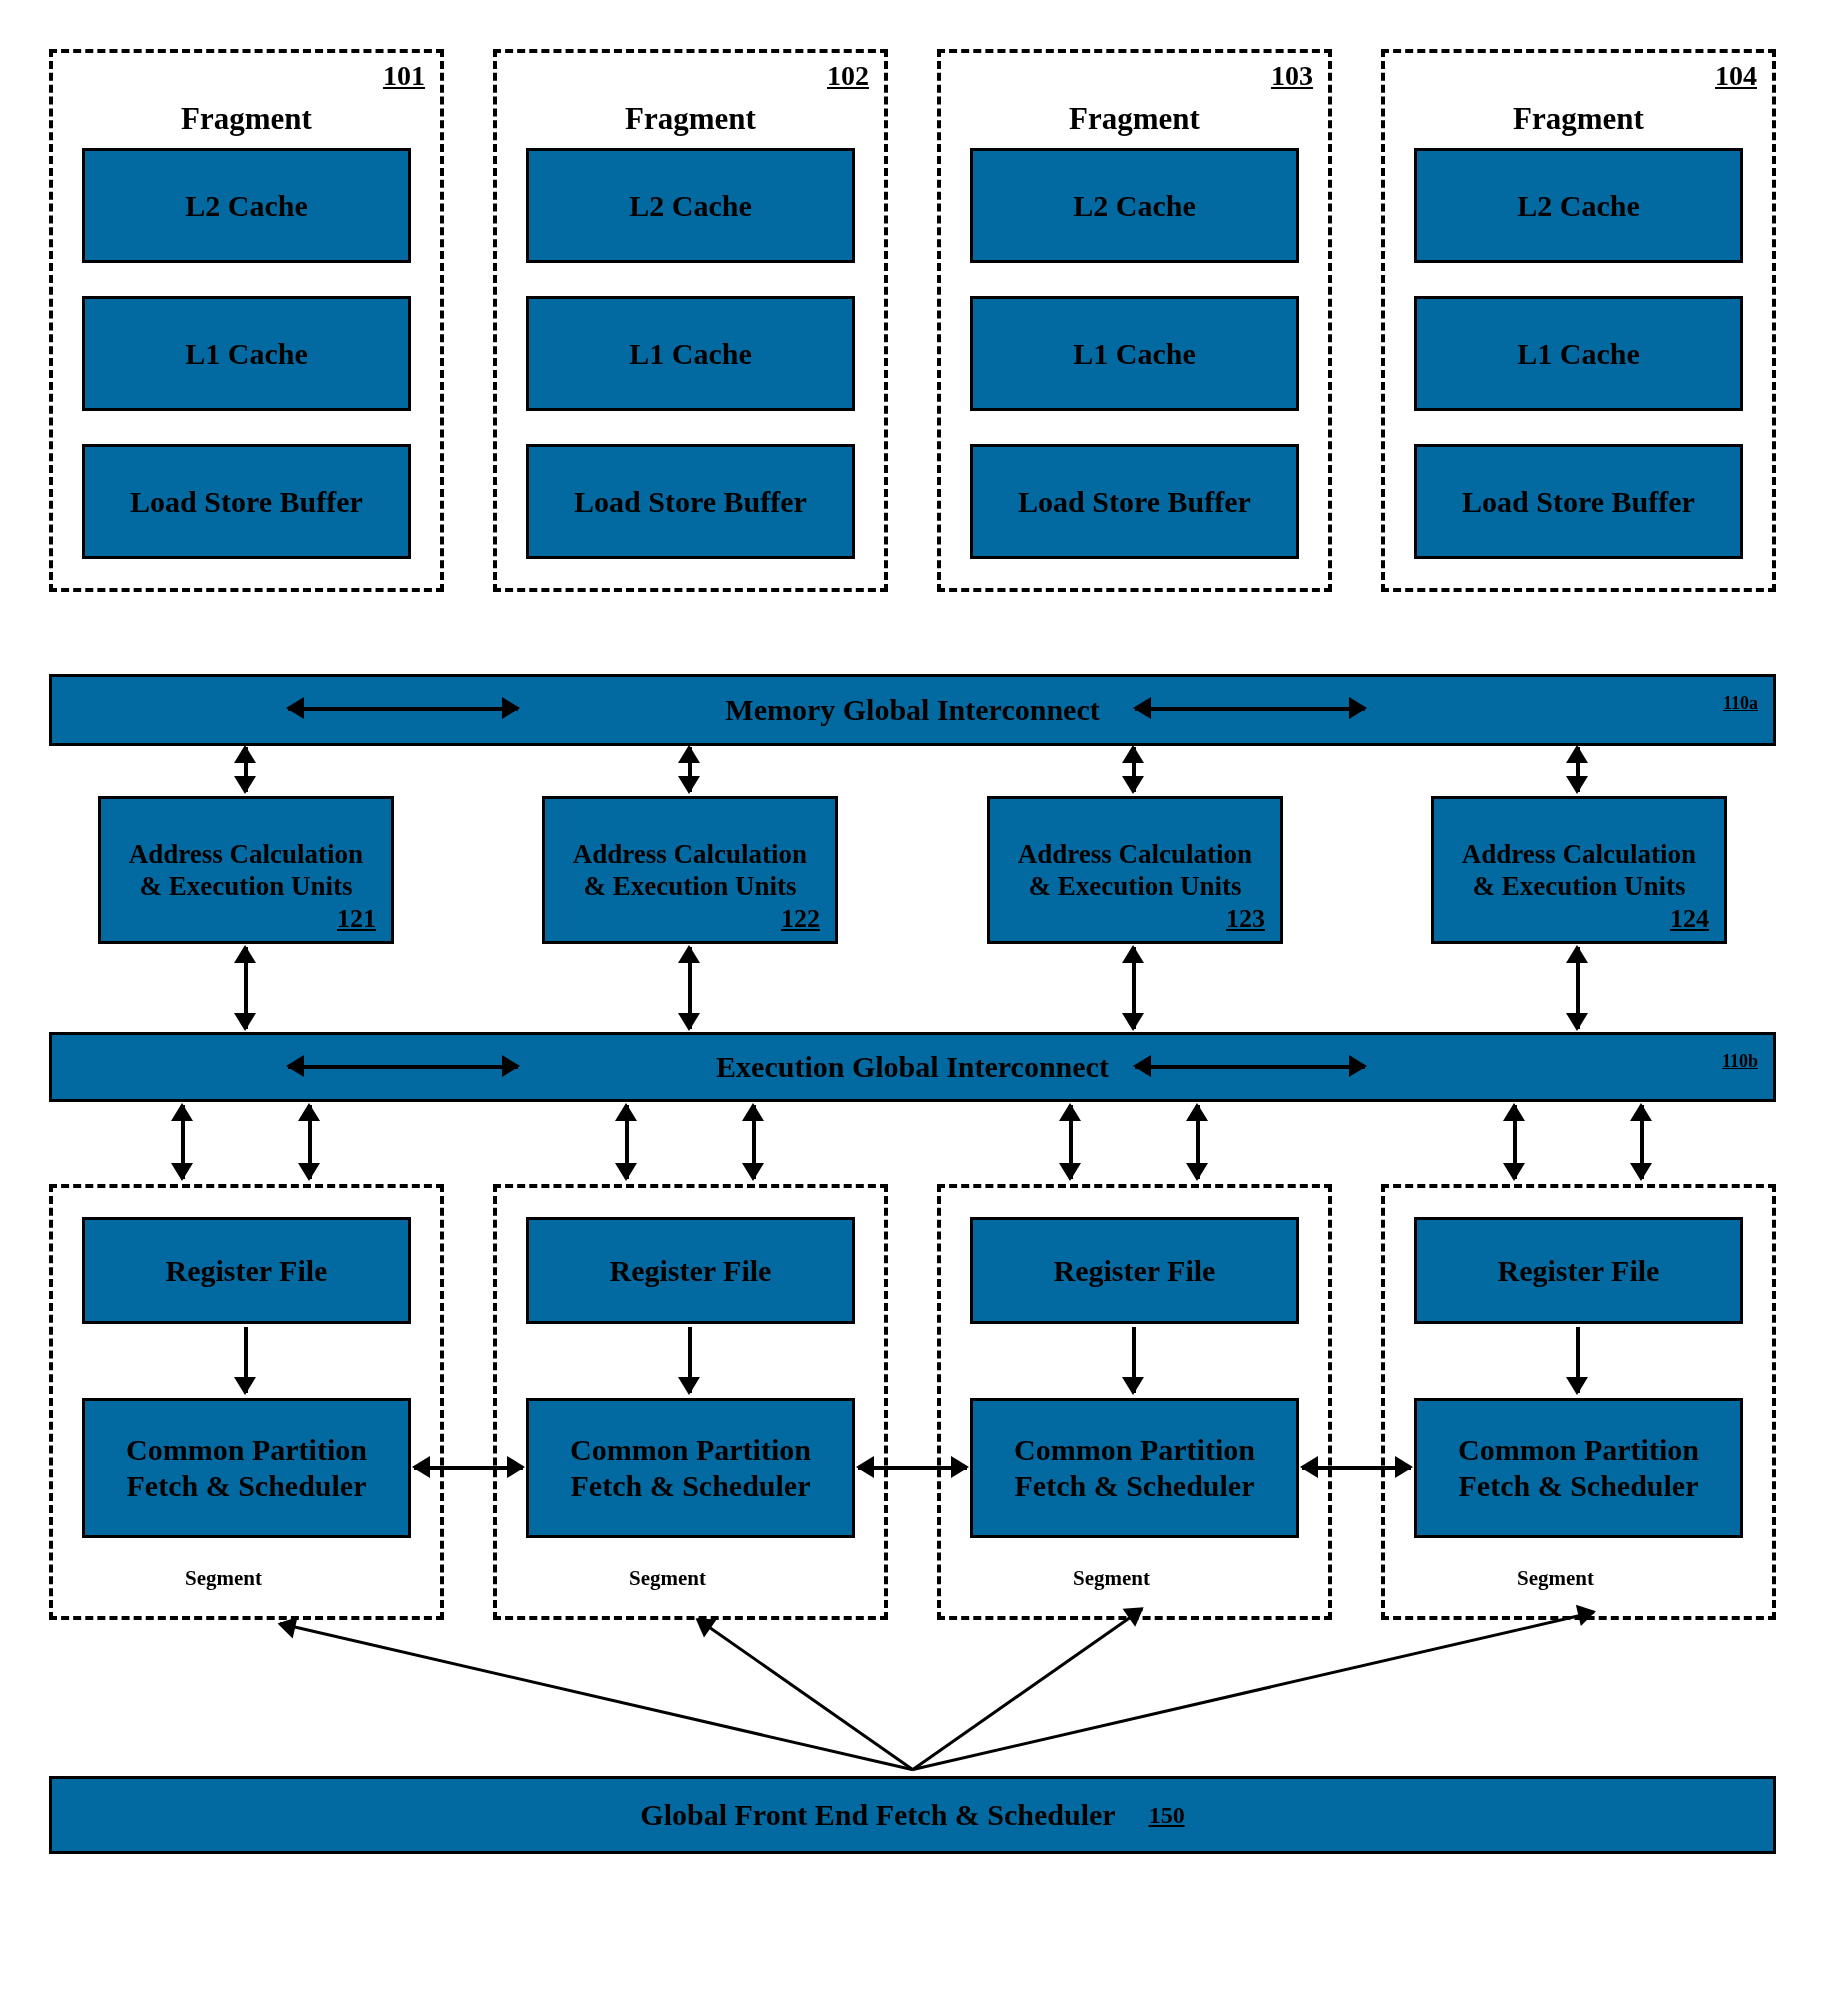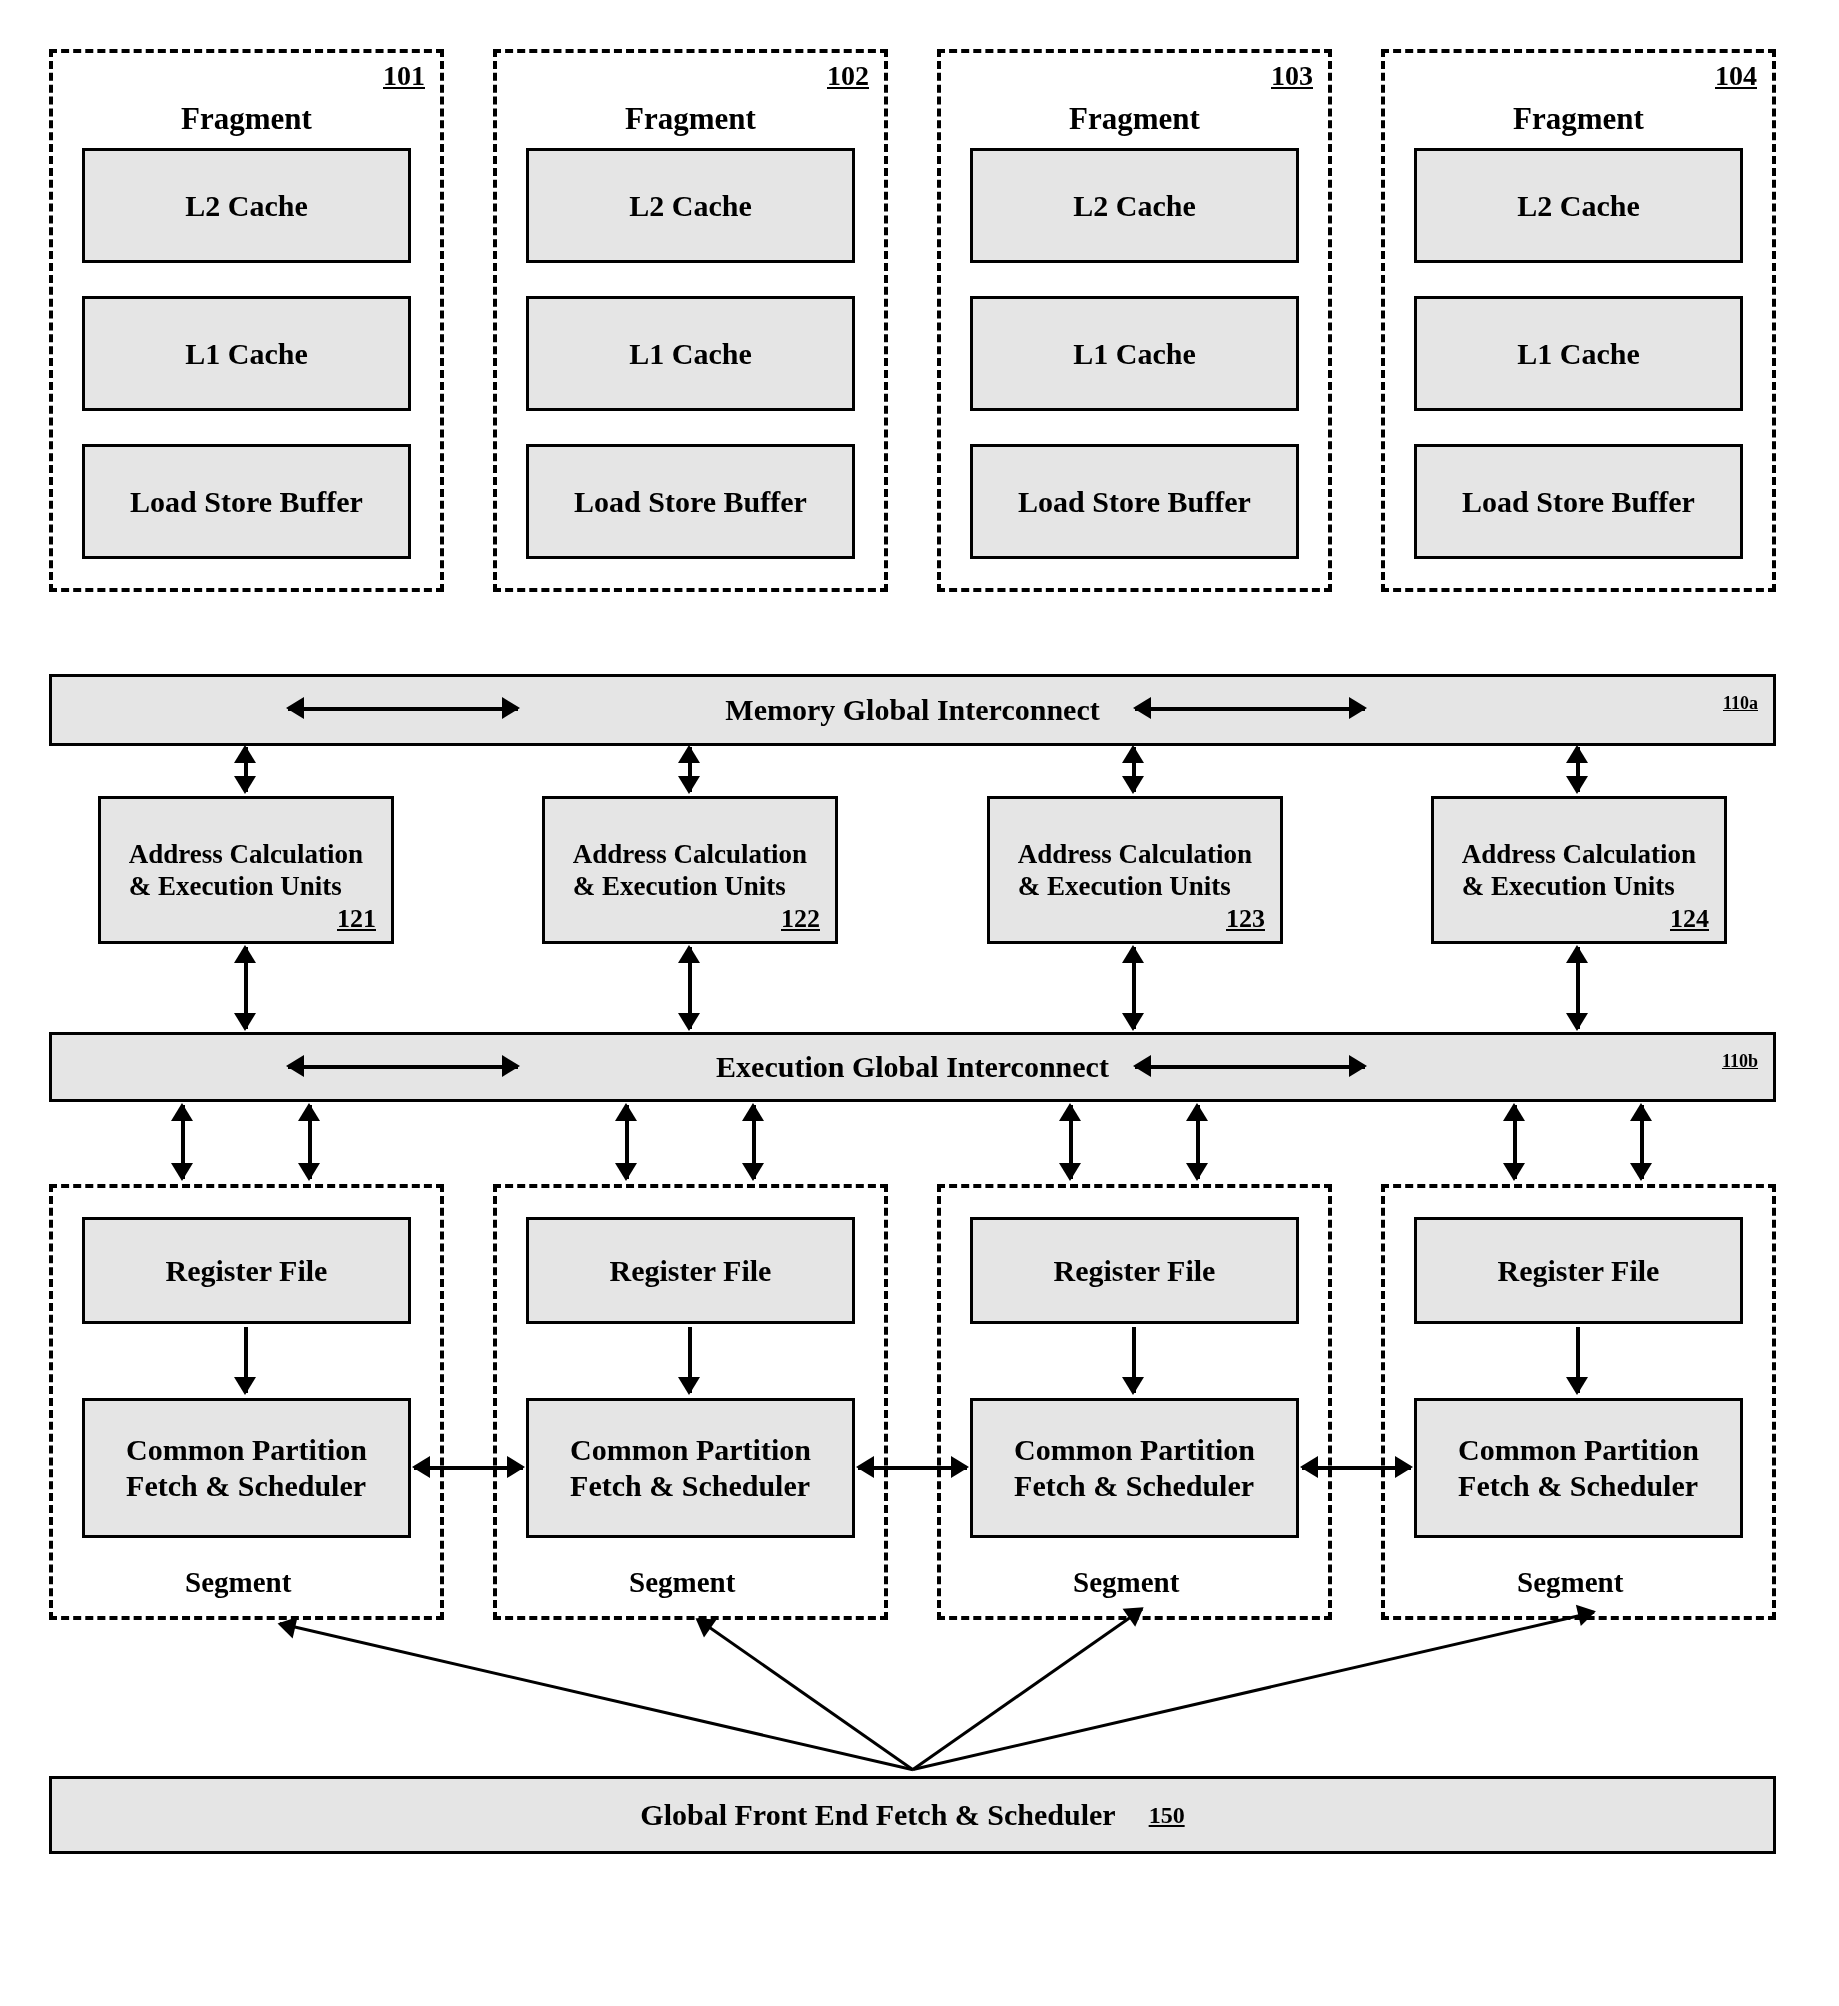--- a/index.html
+++ b/index.html
@@ -11,24 +11,25 @@
     font-weight: bold;
   }
   .canvas {
     position: relative;
     width: 1741px;
     height: 1908px;
   }
   .box {
     position: absolute;
     border: 3.3px solid #000;
-    background: #e5e5e5;
+    background: #0369a1;
     display: flex;
     align-items: center;
     justify-content: center;
+    text-align: center;
     font-size: 30px;
     line-height: 1.2;
   }
   .dashed {
     border: 4.1px dashed #000;
     position: absolute;
     background: transparent;
   }
   .refnum {
     position: absolute;
@@ -50,21 +51,21 @@
     font-size: 18px;
     text-decoration: underline;
   }
   .title {
     position: absolute;
     font-size: 31px;
     text-align: center;
   }
   .seg-label {
     position: absolute;
-    font-size: 29px;
+    font-size: 21px;
     text-align: center;
   }
   
   .arrow-dbl-v {
     position: absolute;
     width: 4.1px;
     background: #000;
   }
   .arrow-dbl-v::before, .arrow-dbl-v::after {
     content: "";

